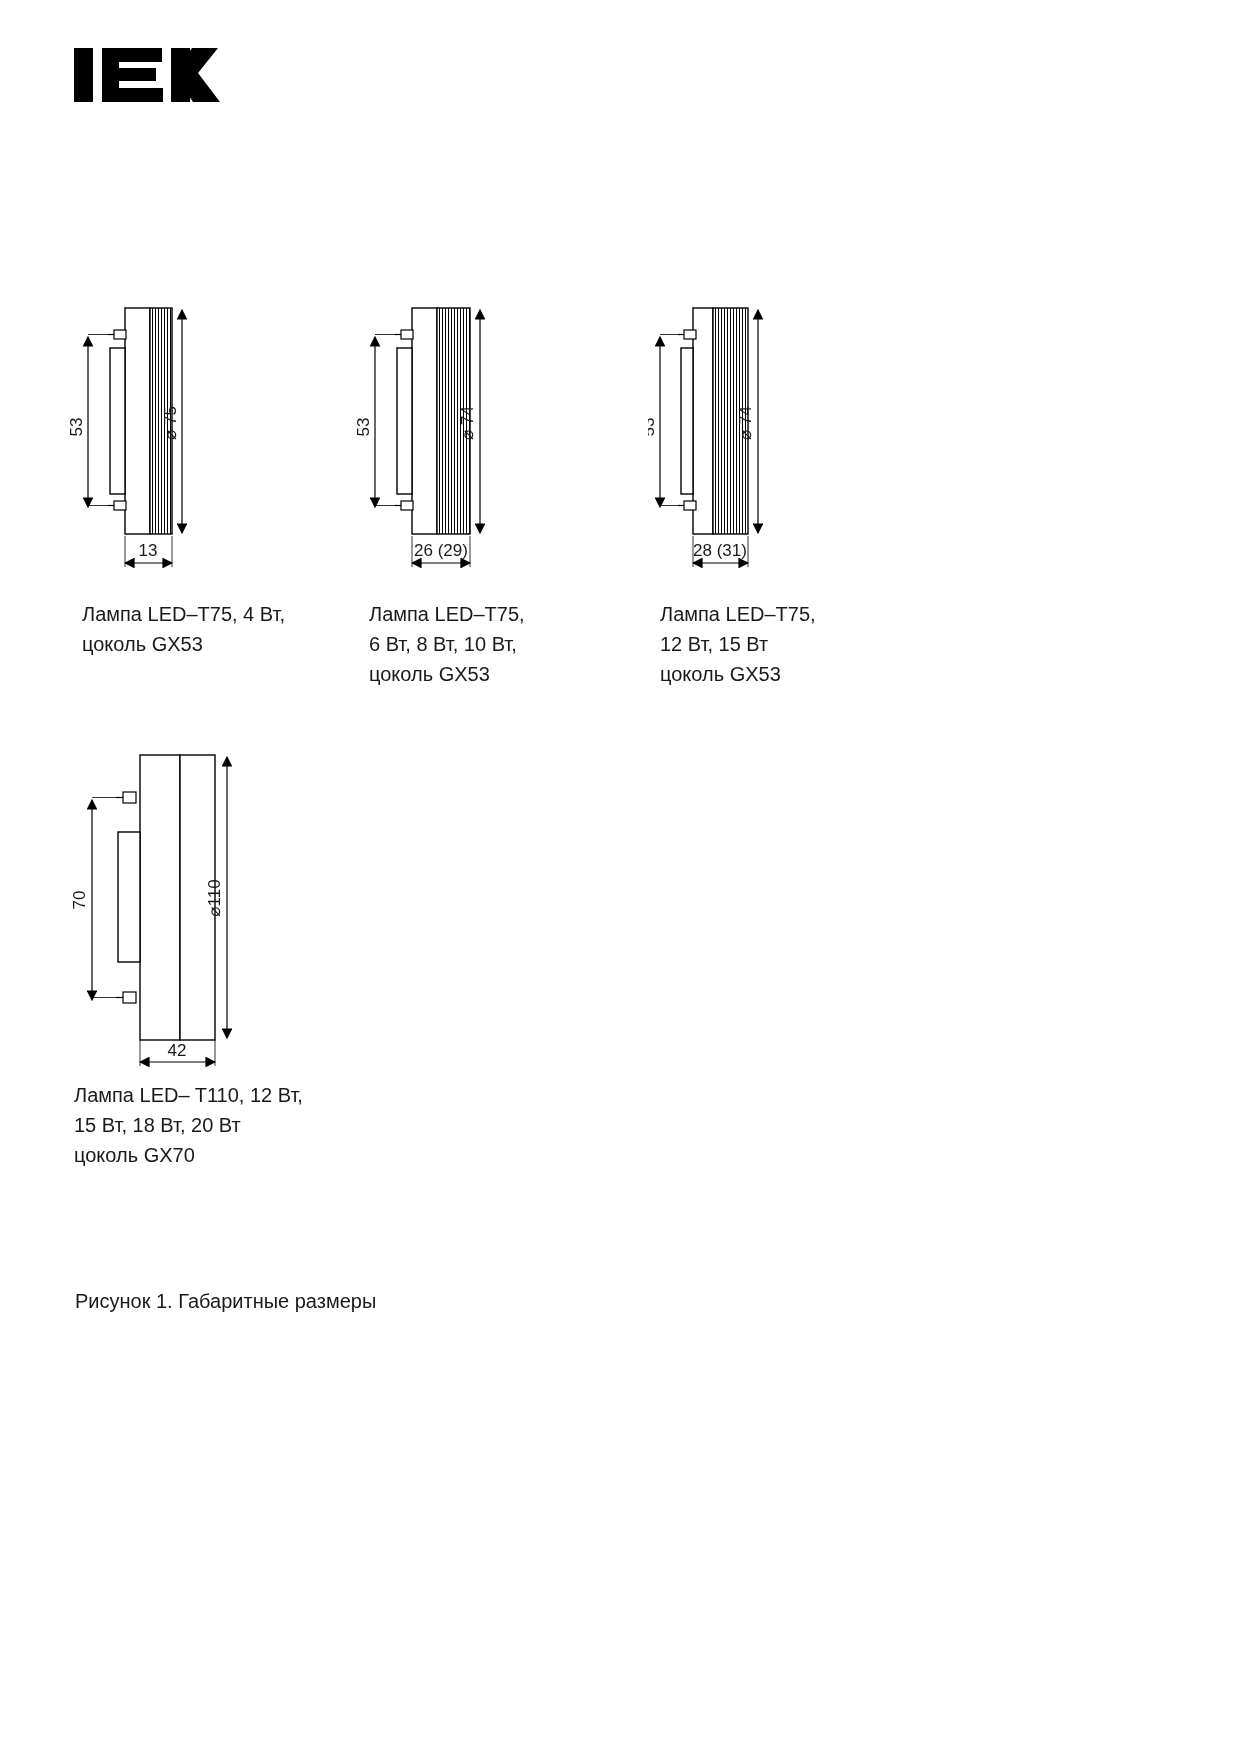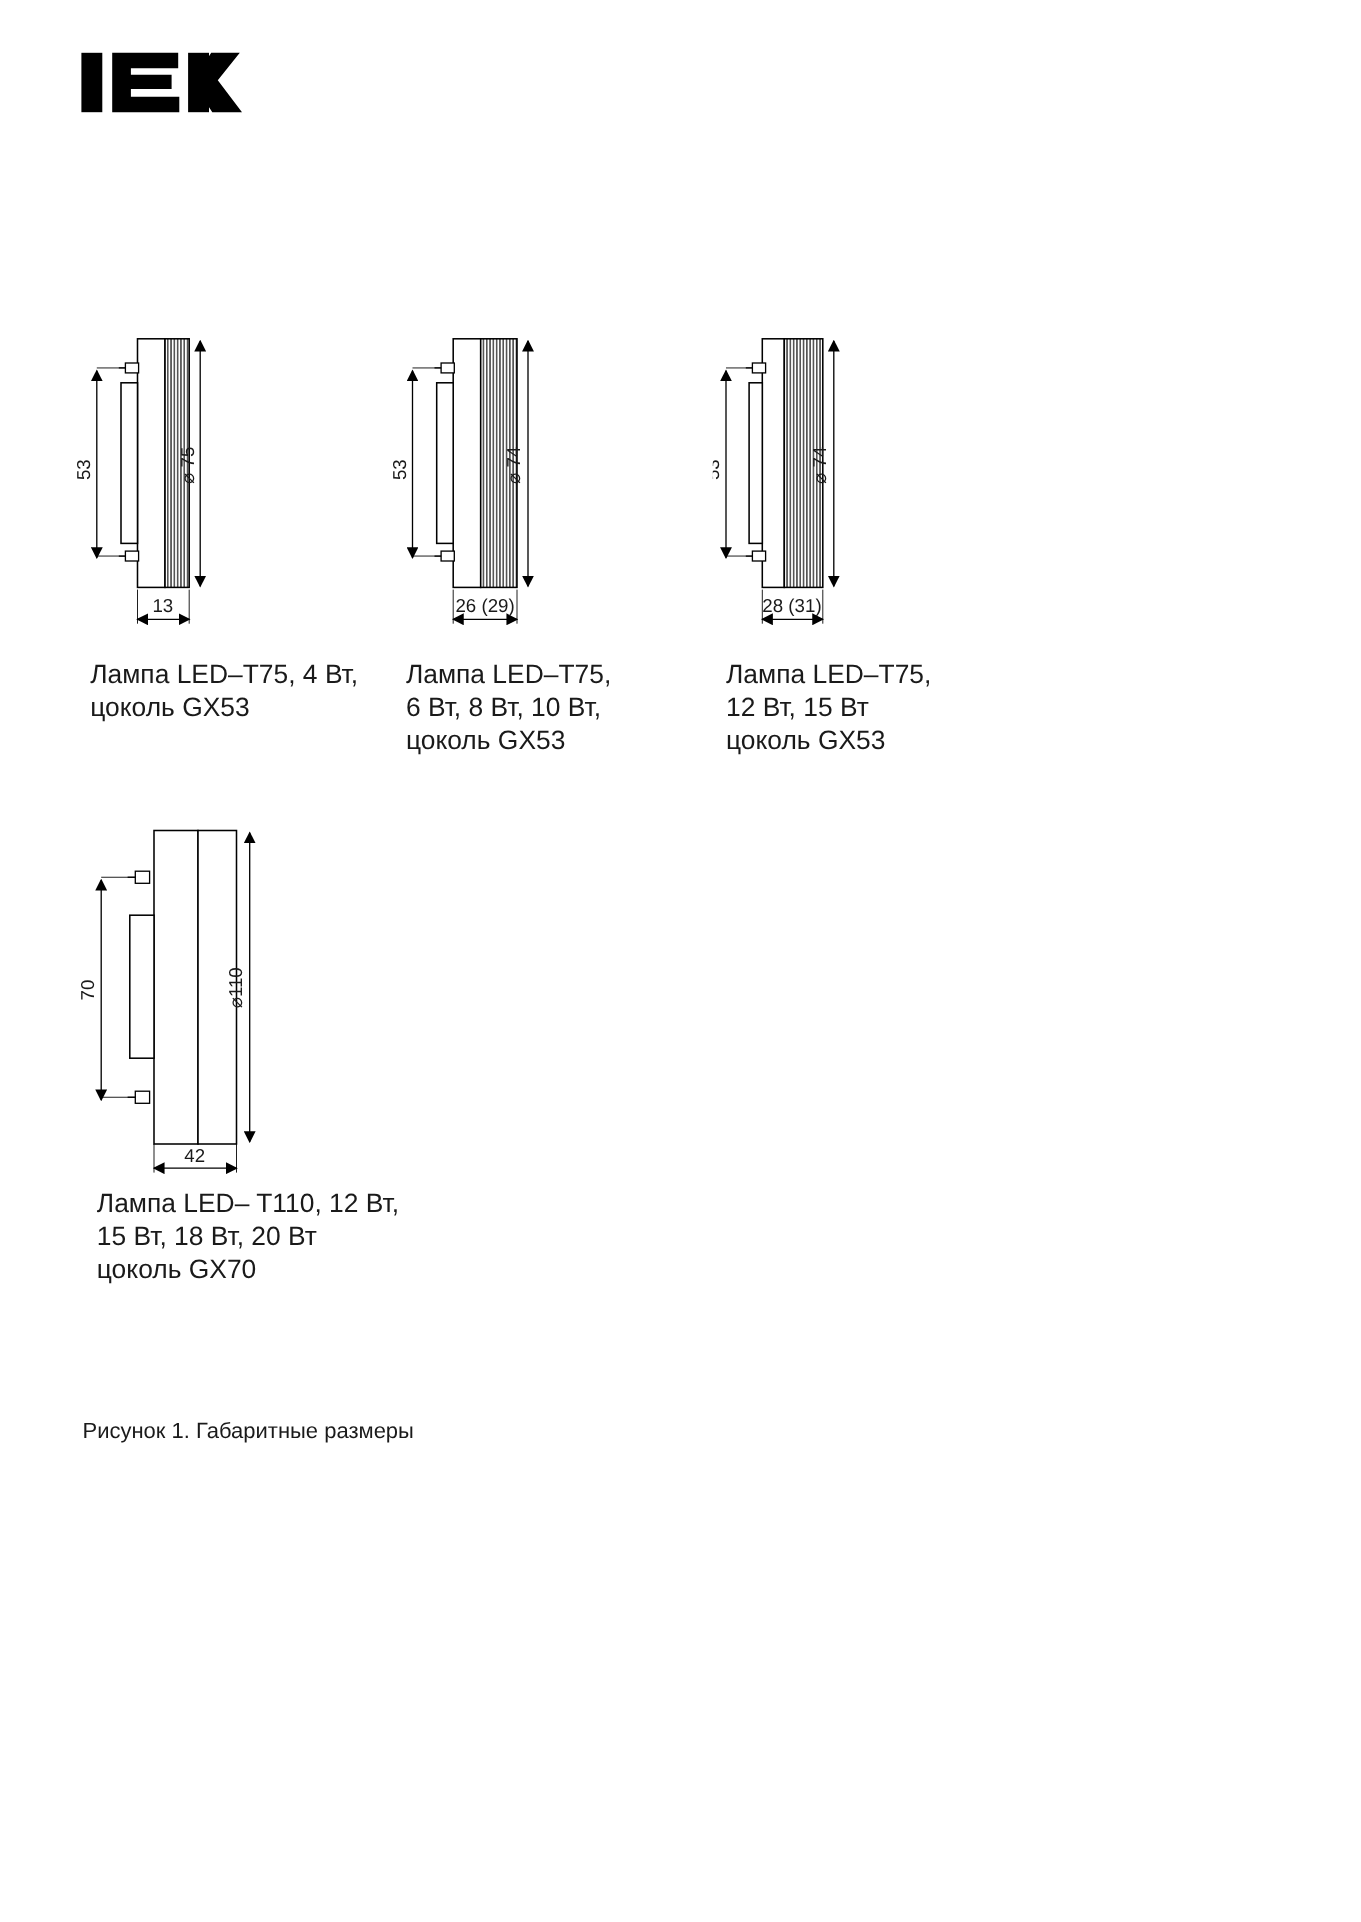--- a/index.html
+++ b/index.html
@@ -23,21 +23,21 @@
     top: 44px;
     width: 150px;
     height: 62px;
   }
 
   
   .figure {
     position: absolute;
   }
   .fig-caption {
-    font-size: 24px;
+    font-size: 20px;
     line-height: 30px;
     color: #1a1a1a;
     white-space: pre-line;
   }
 
   .fig-svg { display: block; }
 
   .page-caption {
     position: absolute;
     left: 75px;
@@ -223,18 +223,18 @@
     <text x="15" y="160" font-size="17" text-anchor="middle" transform="rotate(-90 15 160)">70</text>
 
     <line x1="157" y1="17" x2="157" y2="298" stroke="#000" stroke-width="1.2" marker-start="url(#dh2)" marker-end="url(#dh1)"></line>
     <text x="150" y="158" font-size="17" text-anchor="middle" transform="rotate(-90 150 158)">⌀110</text>
 
     <line x1="70" y1="322" x2="145" y2="322" stroke="#000" stroke-width="1.2" marker-start="url(#dh2)" marker-end="url(#dh1)"></line>
     <line x1="70" y1="300" x2="70" y2="326" stroke="#000" stroke-width="0.8"></line>
     <line x1="145" y1="300" x2="145" y2="326" stroke="#000" stroke-width="0.8"></line>
     <text x="107" y="316" font-size="17" text-anchor="middle">42</text>
   </svg>
-  <div class="fig-caption" style="margin-top:10px; margin-left:18px;">Лампа LED– T110, 12 Вт,
+  <div class="fig-caption" style="margin-top:10px; margin-left:4px;">Лампа LED– T110, 12 Вт,
 15 Вт, 18 Вт, 20 Вт
 цоколь GX70</div>
 </div>
 
 <div class="page-caption">Рисунок 1. Габаритные размеры</div>
 
 </body></html>

